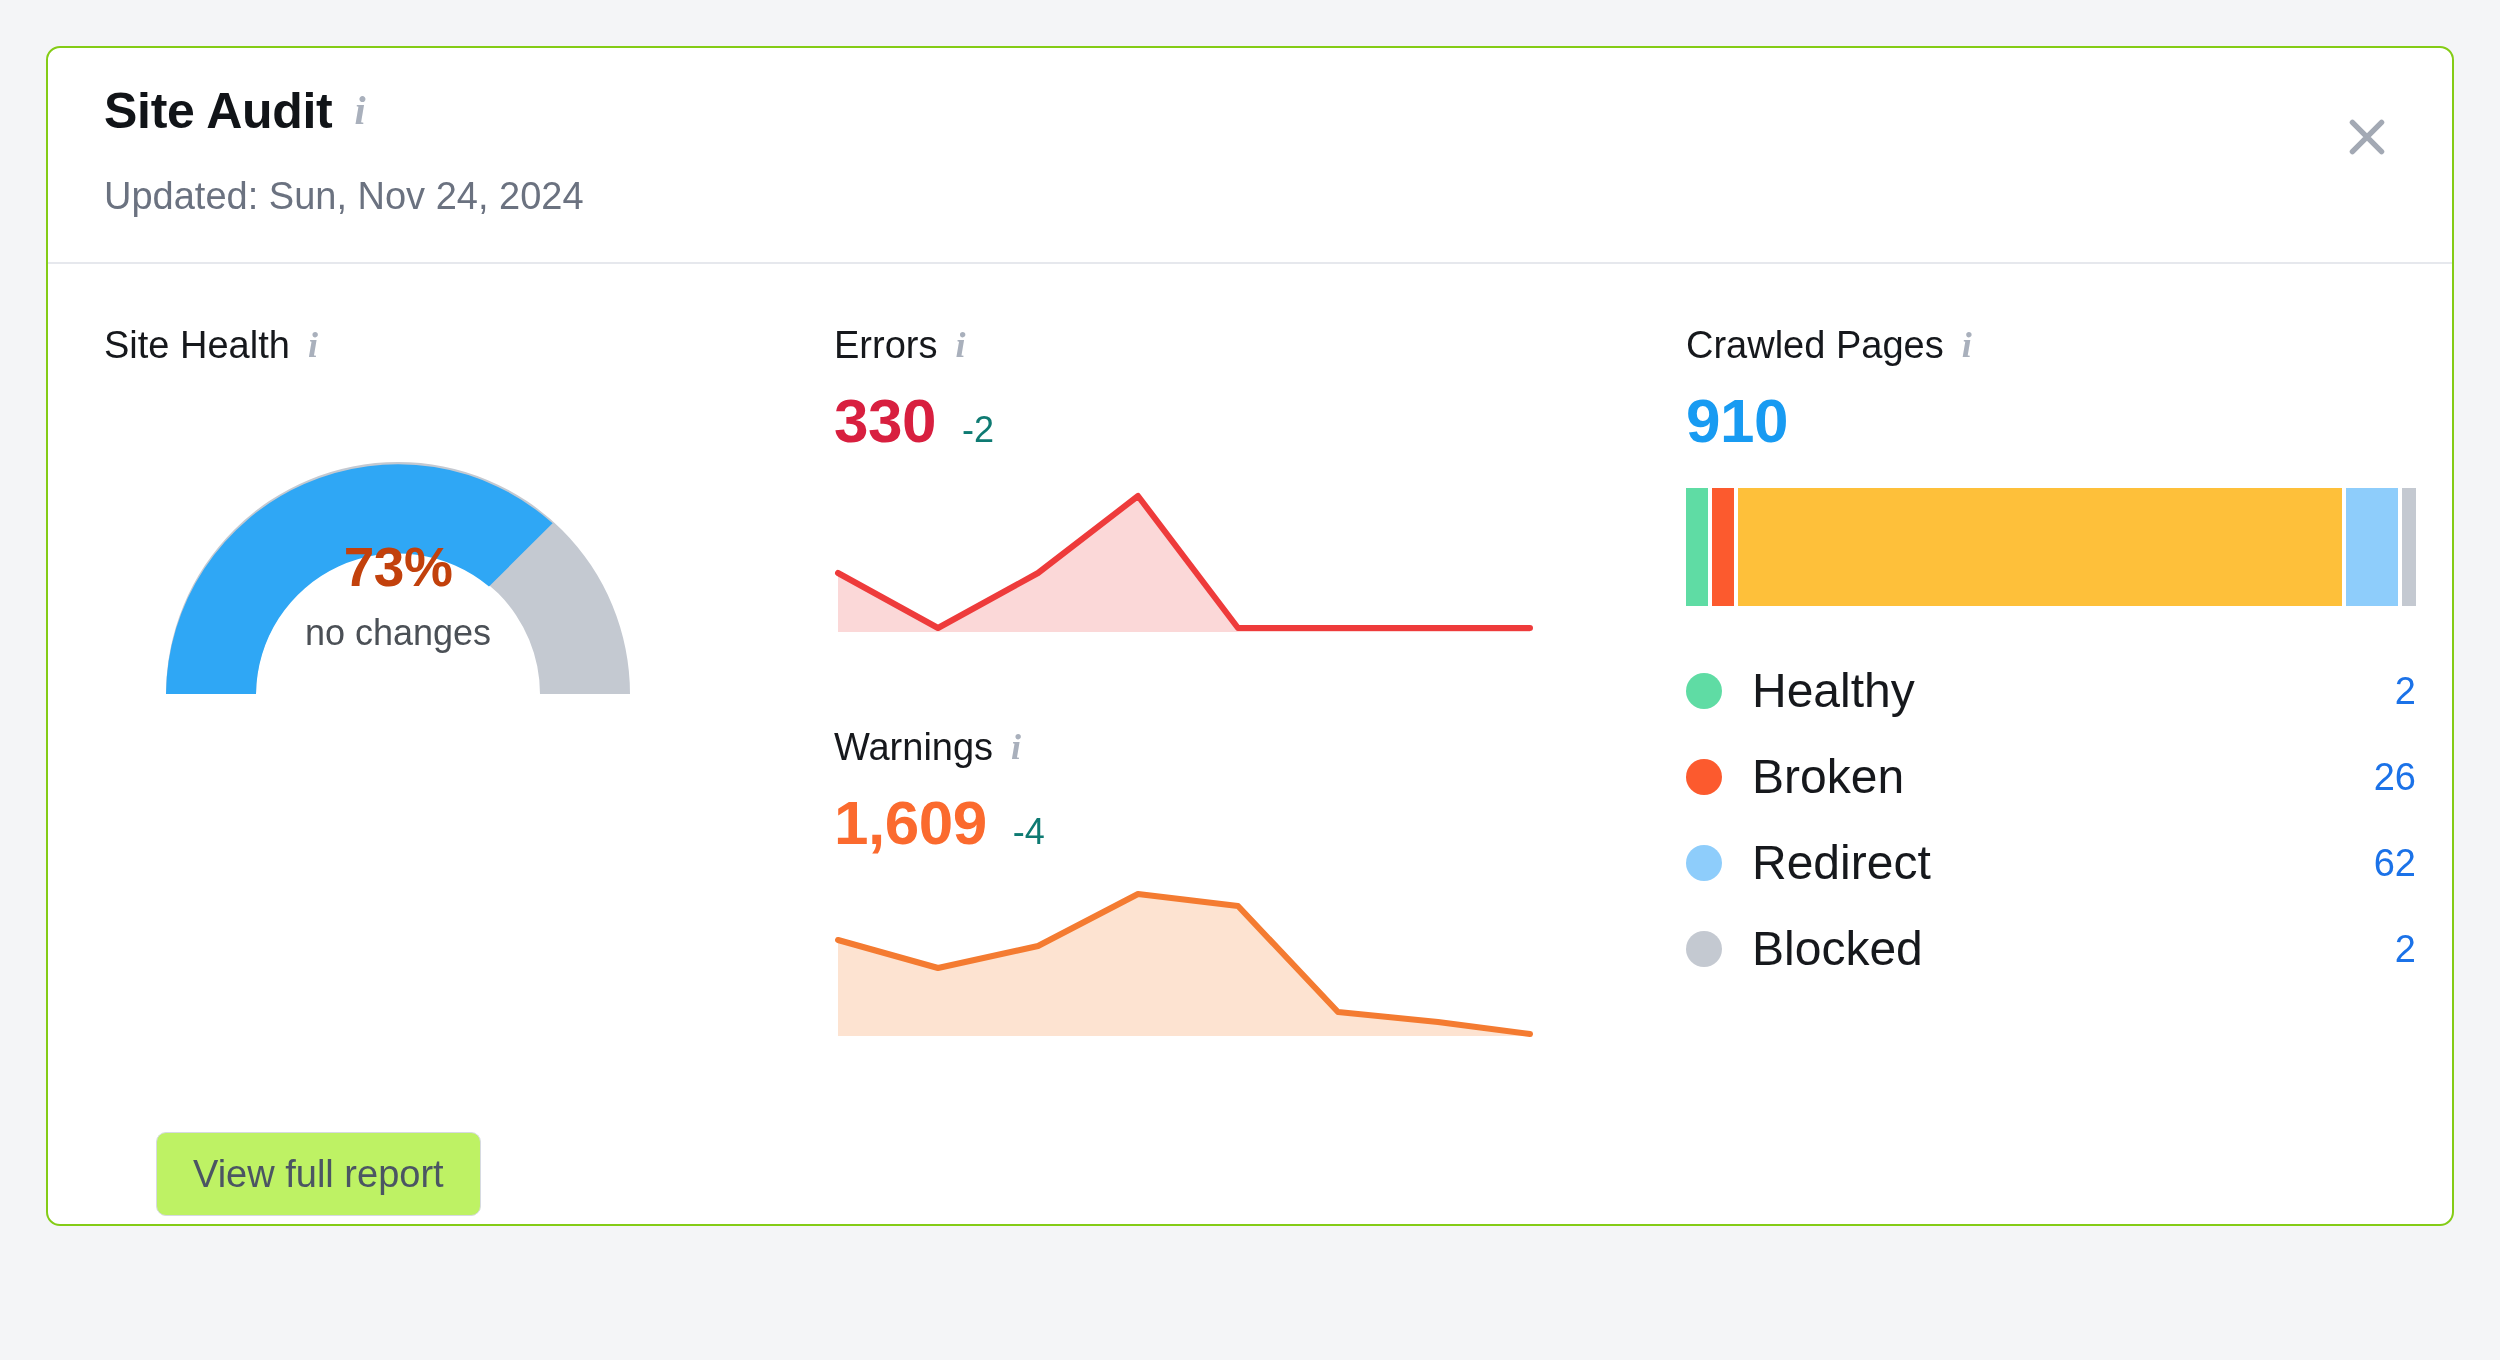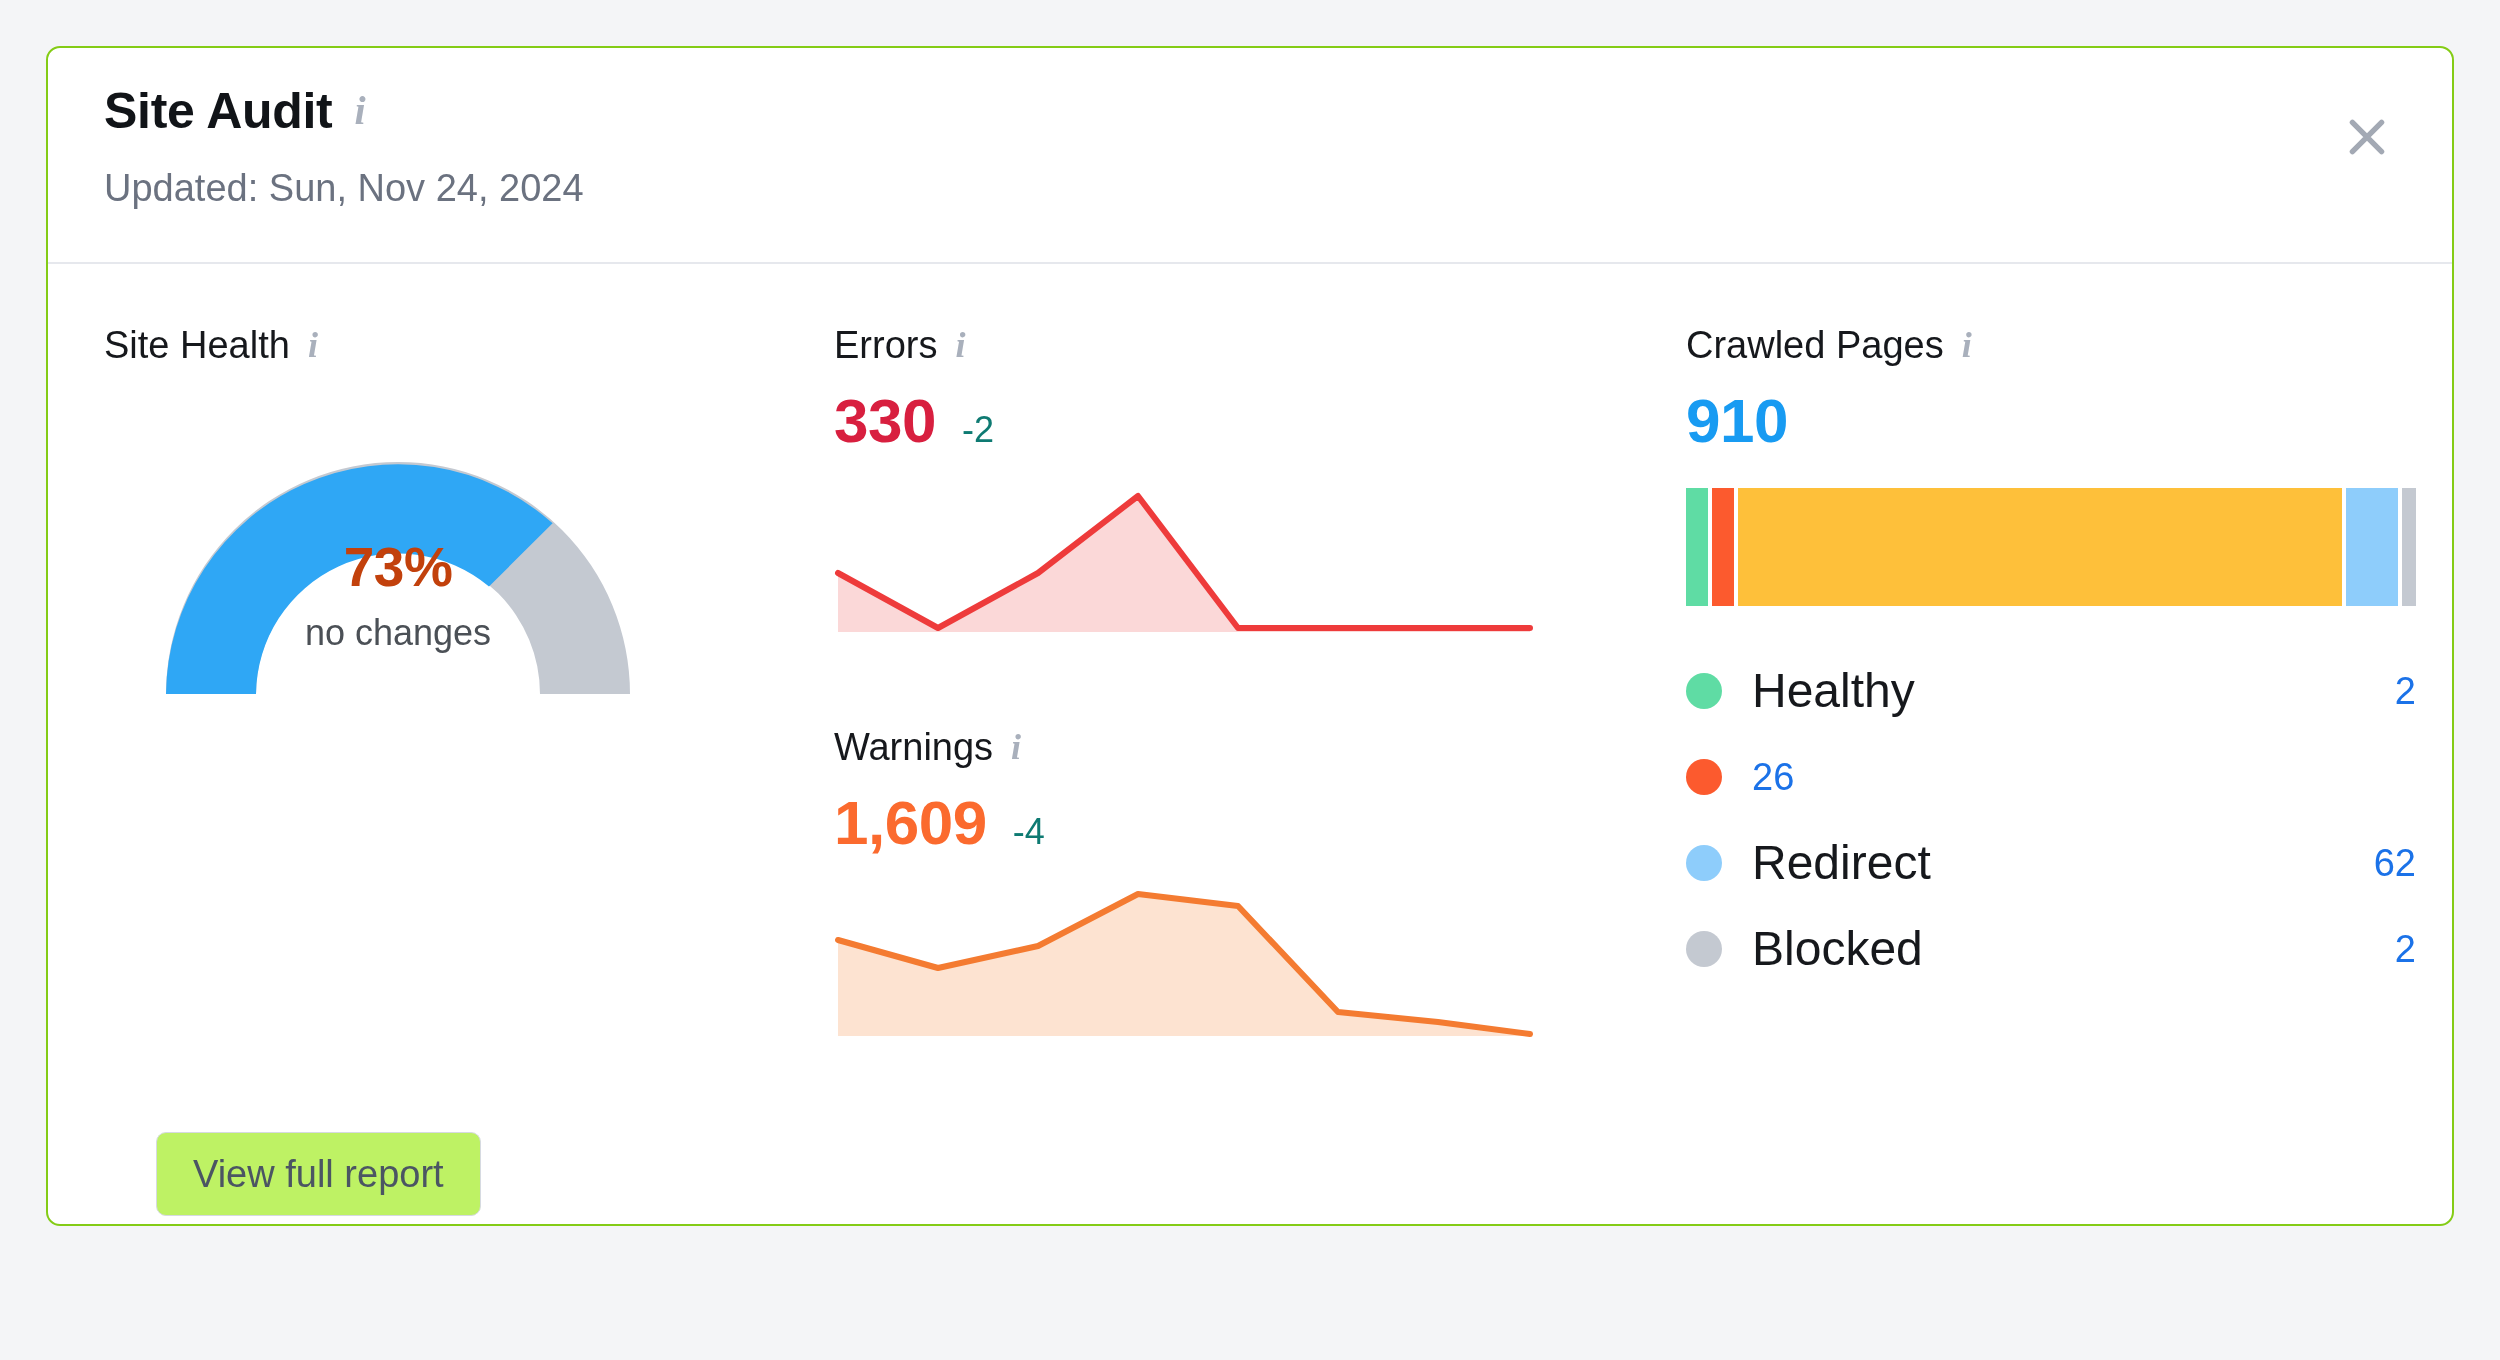--- a/index.html
+++ b/index.html
@@ -35,21 +35,21 @@
     font-style: italic;
     font-family: "Liberation Serif", serif;
     font-weight: bold;
     color: #a9b0bc;
     line-height: 1;
     user-select: none;
   }
   .info-ico.big { font-size: 40px; }
   .info-ico.med { font-size: 36px; }
   .wg-sub {
-    margin-top: 32px;
+    margin-top: 40px;
     font-size: 38px;
     color: #6b7280;
     line-height: 1.1;
   }
   .close-btn {
     position: absolute;
     right: 56px; top: 60px;
     width: 58px; height: 58px;
     display: flex; align-items: center; justify-content: center;
     cursor: pointer;
@@ -250,20 +250,21 @@
       </div>
 
       <div class="legend">
         <div class="legend-row">
           <span class="legend-dot" style="background:#5fdca4;"></span>
           <span class="legend-label">Healthy</span>
           <span class="legend-value">2</span>
         </div>
         <div class="legend-row">
           <span class="legend-dot" style="background:#fc5a2e;"></span>
+          <span class="legend-label">Broken</span>
           <span class="legend-value">26</span>
         </div>
         <div class="legend-row">
           <span class="legend-dot" style="background:#8ecdfb;"></span>
           <span class="legend-label">Redirect</span>
           <span class="legend-value">62</span>
         </div>
         <div class="legend-row">
           <span class="legend-dot" style="background:#c4c9d1;"></span>
           <span class="legend-label">Blocked</span>

